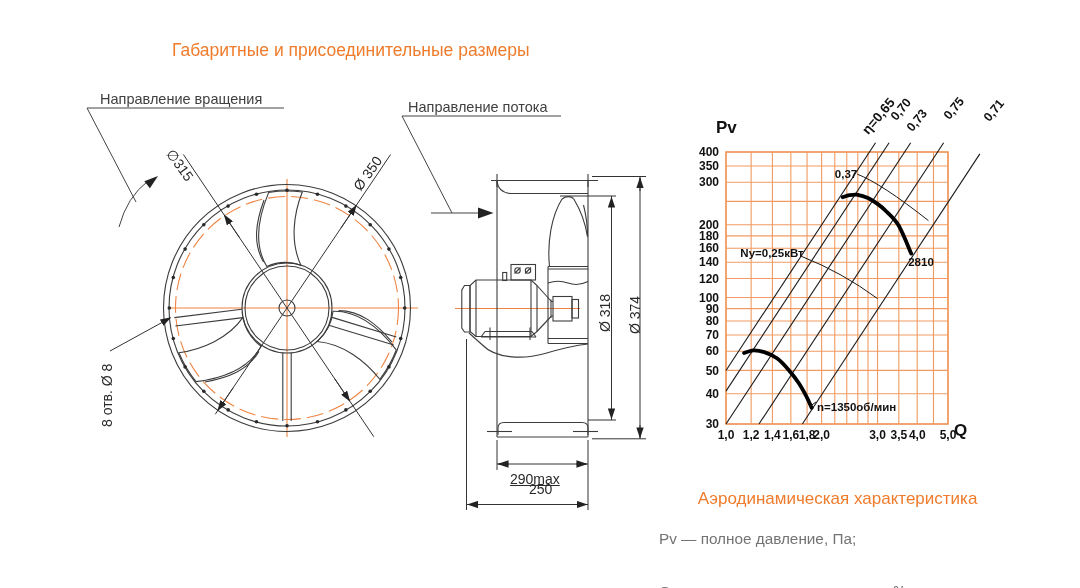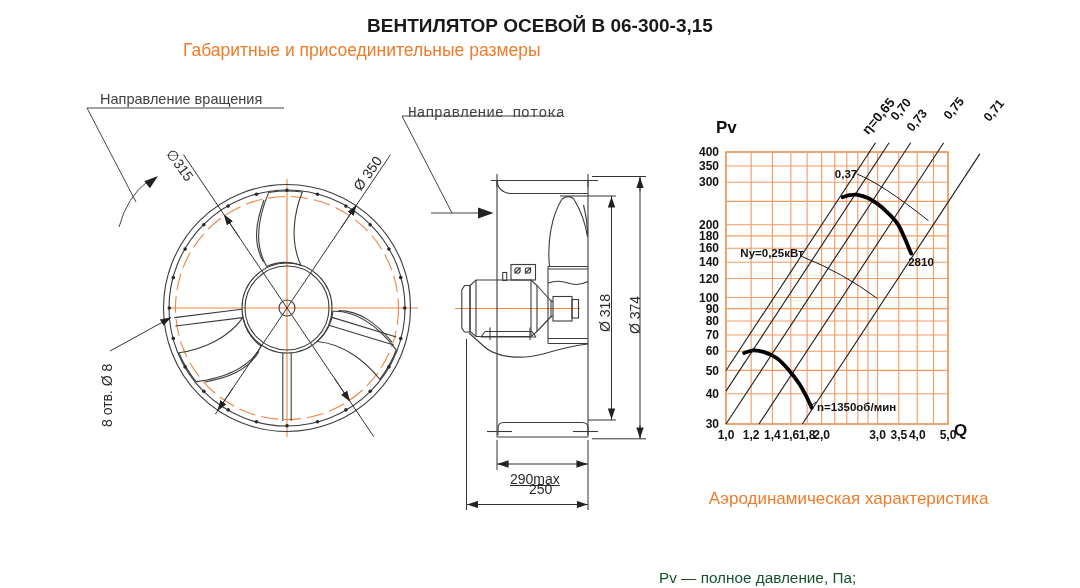--- a/index.html
+++ b/index.html
@@ -2,29 +2,29 @@
 <html><head>
 <meta charset="utf-8">
 <style>
   html,body{margin:0;padding:0;background:#ffffff;}
   #stage{position:relative;width:1080px;height:588px;background:#ffffff;
          font-family:"Liberation Sans",sans-serif;color:#111;overflow:hidden;}
   #lineart{position:absolute;left:0;top:0;}
   .abs{position:absolute;white-space:pre;}
   #page-title{left:0;top:15px;width:1080px;text-align:center;font-size:19px;font-weight:bold;color:#1a1a1a;}
   #page-subtitle{left:172px;top:40px;font-size:17.5px;}
-  .accent{color:#ee7c2c;margin-left:11px;}
+  .accent{color:#ee7c2c;}
   .callout{font-size:14.5px;color:#404040;}
   .dim{font-size:14px;color:#2a2a2a;}
   .rot54{transform:rotate(54deg);transform-origin:0 0;}
   .rotm54{transform:rotate(-54deg);transform-origin:0 0;}
   .rotm90{transform:rotate(-90deg);transform-origin:0 0;}
   #caption{left:685px;top:451px;width:305px;text-align:center;font-size:17px;line-height:19px;white-space:pre;}
   #legend{left:659px;top:494px;}
-  .legend-item{font-size:15.3px;line-height:17.2px;white-space:pre;color:#14532d;margin-top:39px;}
+  .legend-item{font-size:15.3px;line-height:17.2px;white-space:pre;color:#737373;}
 </style>
 </head>
 <body>
 
 <div id="stage">
 
   <svg id="lineart" width="1080" height="588" viewBox="0 0 1080 588">
     <defs>
       <marker id="arr" viewBox="0 0 12 8" refX="11" refY="4" markerWidth="11" markerHeight="7.4" orient="auto-start-reverse">
           <path d="M0,0 L12,4 L0,8 Z" fill="#222"></path>
@@ -275,25 +275,24 @@
         <text x="821.6101958922933" y="439" fill="#111" font-weight="bold" font-family="&quot;Liberation Sans&quot;,sans-serif" font-size="12px" text-anchor="middle">2,0</text>
         <text x="877.5385751758887" y="439" fill="#111" font-weight="bold" font-family="&quot;Liberation Sans&quot;,sans-serif" font-size="12px" text-anchor="middle">3,0</text>
         <text x="898.8015581448279" y="439" fill="#111" font-weight="bold" font-family="&quot;Liberation Sans&quot;,sans-serif" font-size="12px" text-anchor="middle">3,5</text>
         <text x="917.2203917845865" y="439" fill="#111" font-weight="bold" font-family="&quot;Liberation Sans&quot;,sans-serif" font-size="12px" text-anchor="middle">4,0</text>
         <text x="948" y="439" fill="#111" font-weight="bold" font-family="&quot;Liberation Sans&quot;,sans-serif" font-size="12px" text-anchor="middle">5,0</text>
         <text x="716" y="133" fill="#111" font-weight="bold" font-family="&quot;Liberation Sans&quot;,sans-serif" font-size="17px" text-anchor="start">Pv</text>
         <text x="954" y="436" fill="#111" font-weight="bold" font-family="&quot;Liberation Sans&quot;,sans-serif" font-size="17px" text-anchor="start">Q</text>
       </g>
   </svg>
 
-  <div class="abs" id="page-title">ВЕНТИЛЯТОР ОСЕВОЙ В 06-300-3,15</div>
   <div class="abs accent" id="page-subtitle" style="color: rgb(238, 124, 44);">Габаритные и присоединительные размеры</div>
 
   <div class="abs callout" style="left:100px;top:91px;">Направление вращения</div>
-  <div class="abs callout" style="left:408px;top:105px;font-family:Liberation Mono, monospace;">Направление потока</div>
+  <div class="abs callout" style="left:408px;top:99px;">Направление потока</div>
 
   <div class="abs dim rot54" style="left:176px;top:146px;">∅315</div>
   <div class="abs dim rotm54" style="left:350px;top:184px;">Ø 350</div>
   <div class="abs dim rotm90" style="left:99px;top:427px;">8 отв. Ø 8</div>
 
   <div class="abs dim rotm90" style="left:597px;top:332px;">Ø 318</div>
   <div class="abs dim rotm90" style="left:627px;top:334px;">Ø 374</div>
   <div class="abs dim" style="left:529px;top:449px;margin-top:32px;">250</div>
   <div class="abs dim" style="left:510px;top:471px;text-decoration:underline;">290max</div>
 

